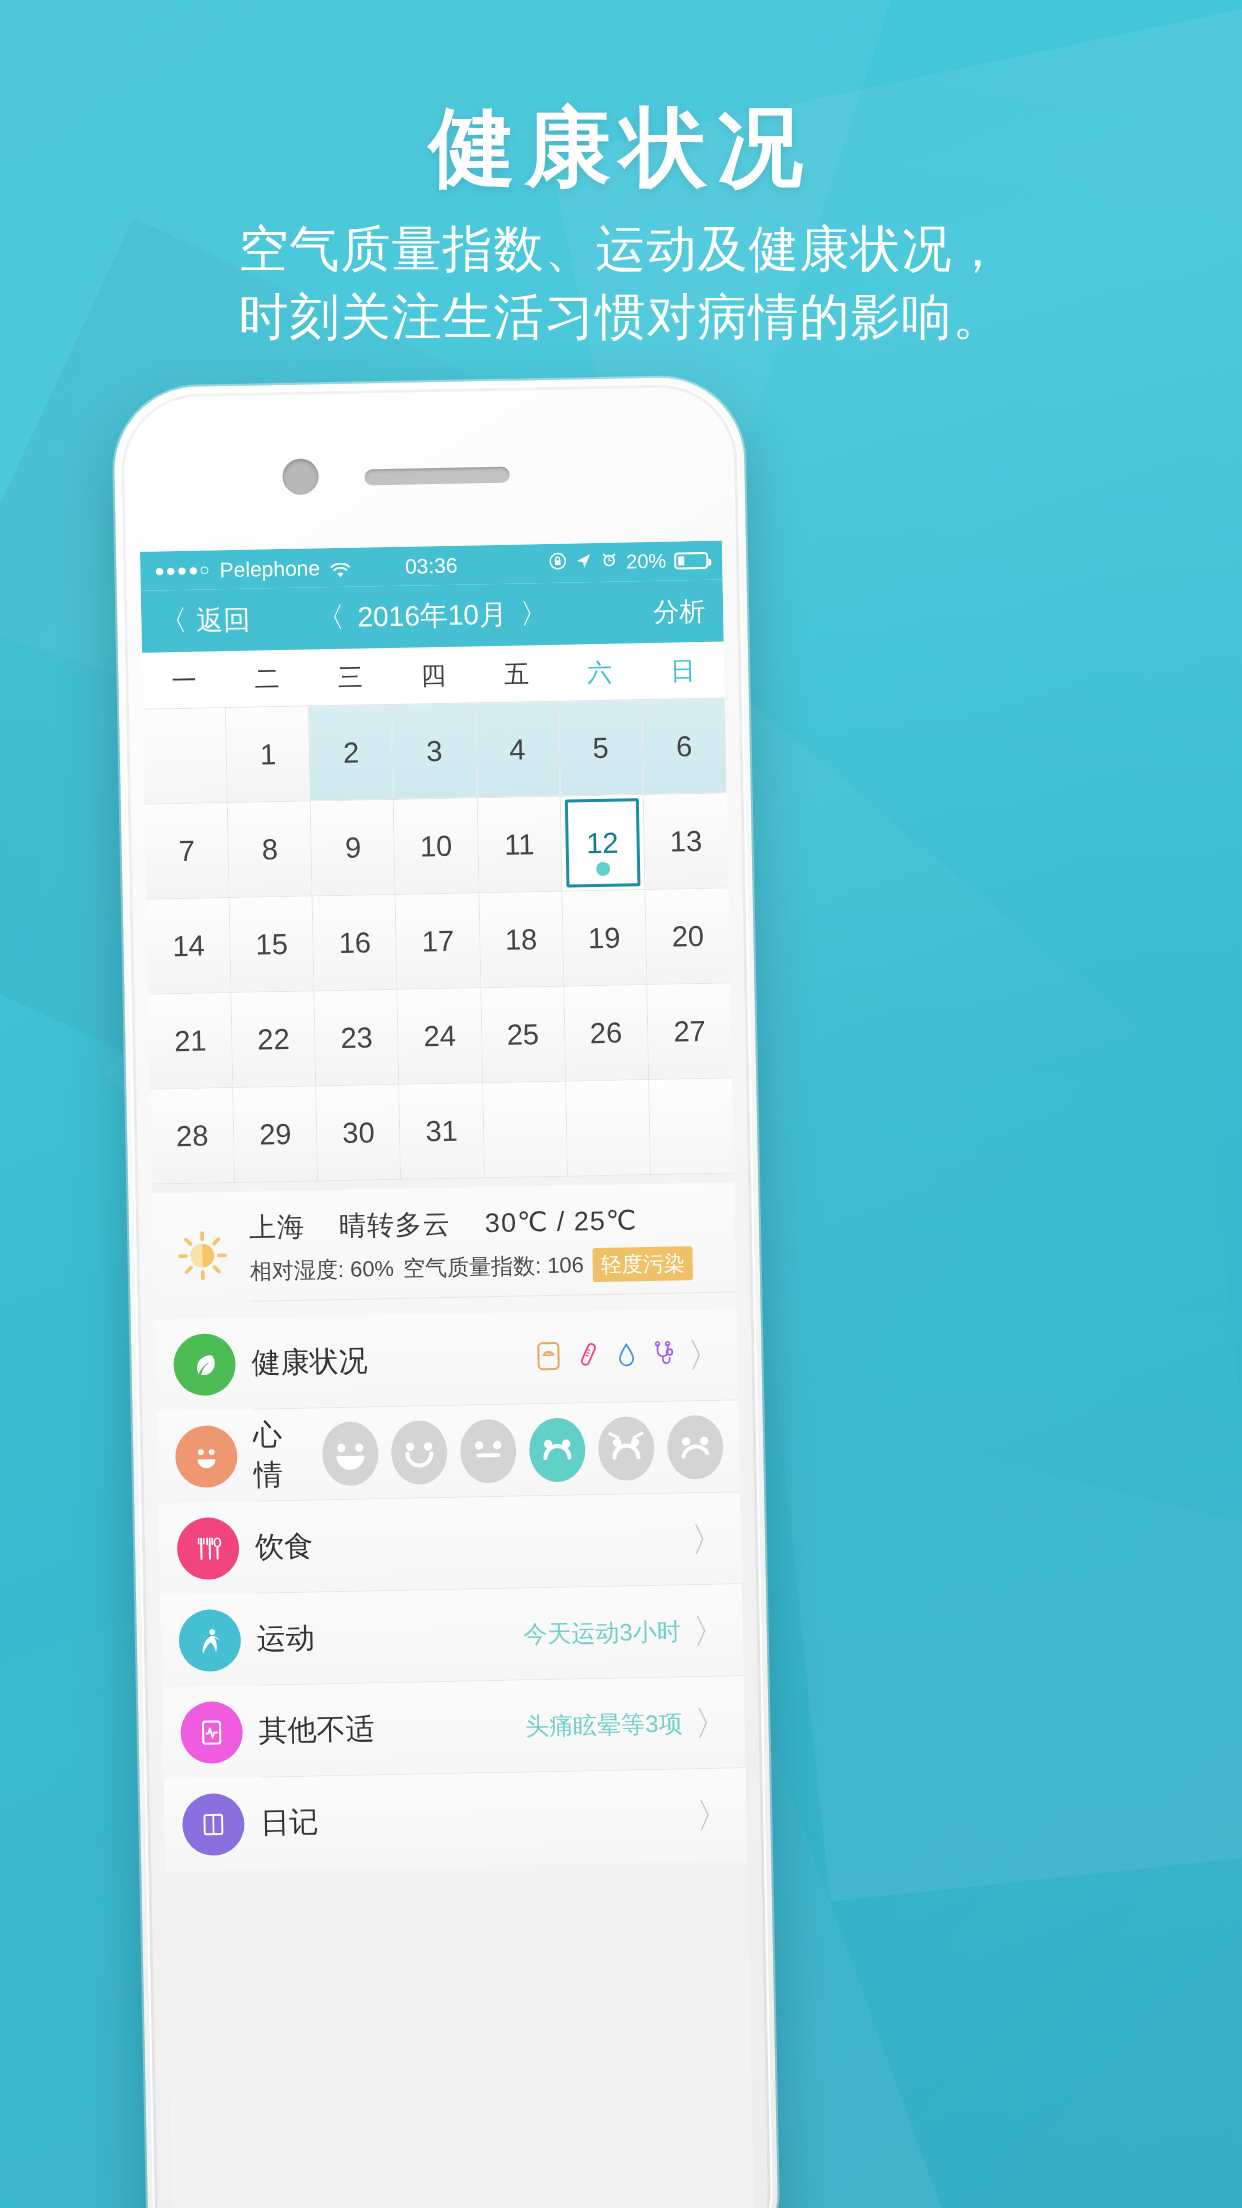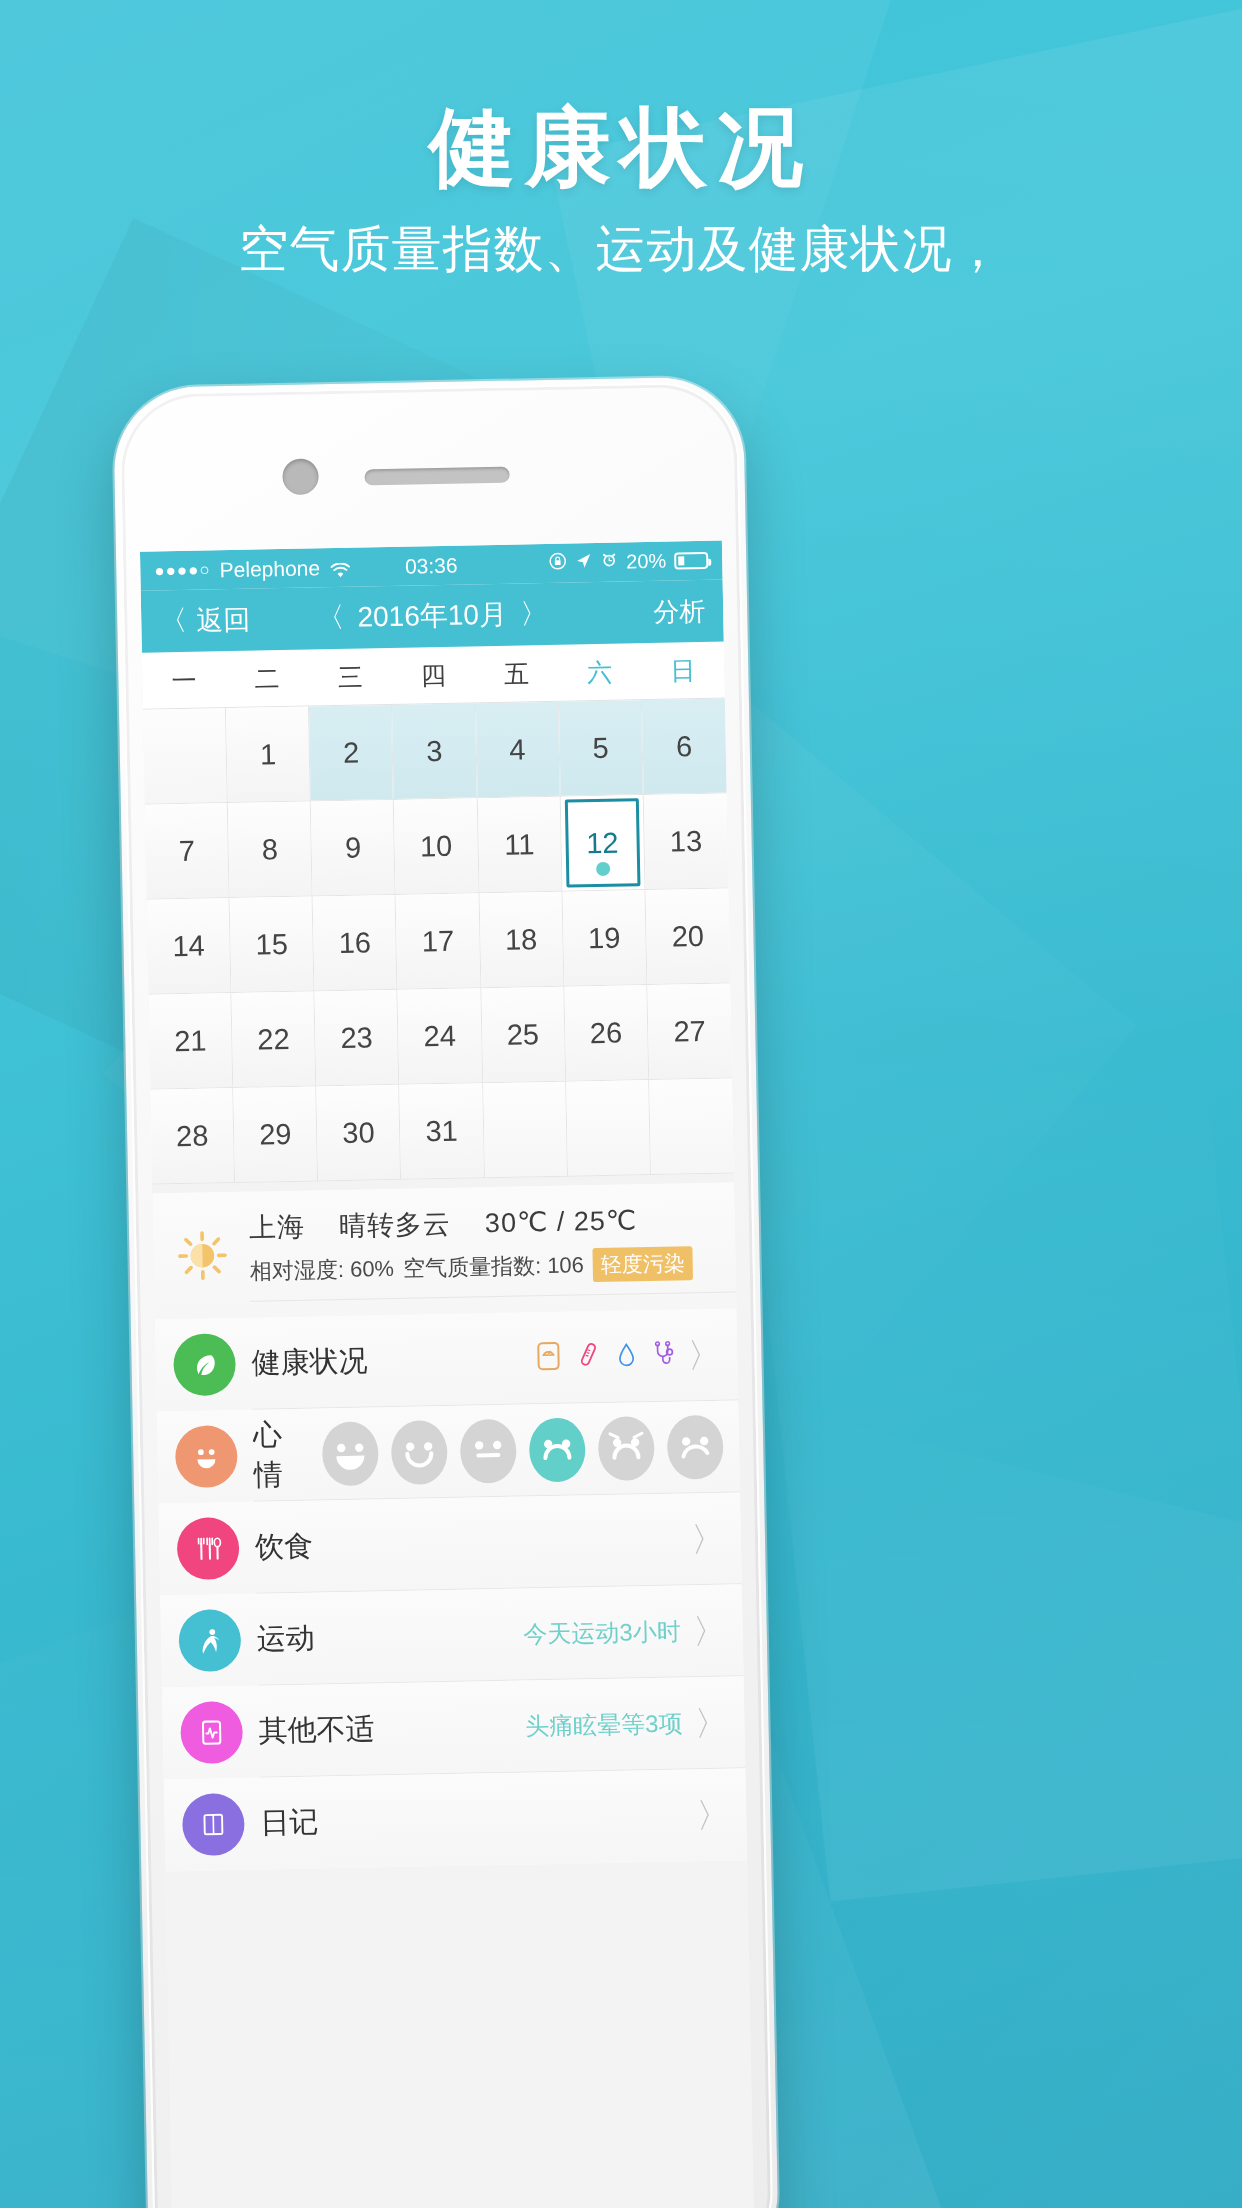--- a/index.html
+++ b/index.html
@@ -169,20 +169,21 @@
   <div class="facet f3"></div>
   <div class="facet f4"></div>
   <div class="facet f5"></div>
   <div class="facet f6"></div>
   <div class="facet f7"></div>
 </div>
 
 <div id="hero">
   <div class="title">健康状况</div>
   <div class="sub">空气质量指数、运动及健康状况，</div>
+  <div class="sub" style="margin-top:4px">时刻关注生活习惯对病情的影响。</div>
 </div>
 
 <div id="phone">
   <div class="camera"></div>
   <div class="speaker"></div>
 
   <div id="screen">
 
     <div class="statusbar">
       <div class="sb-left">

